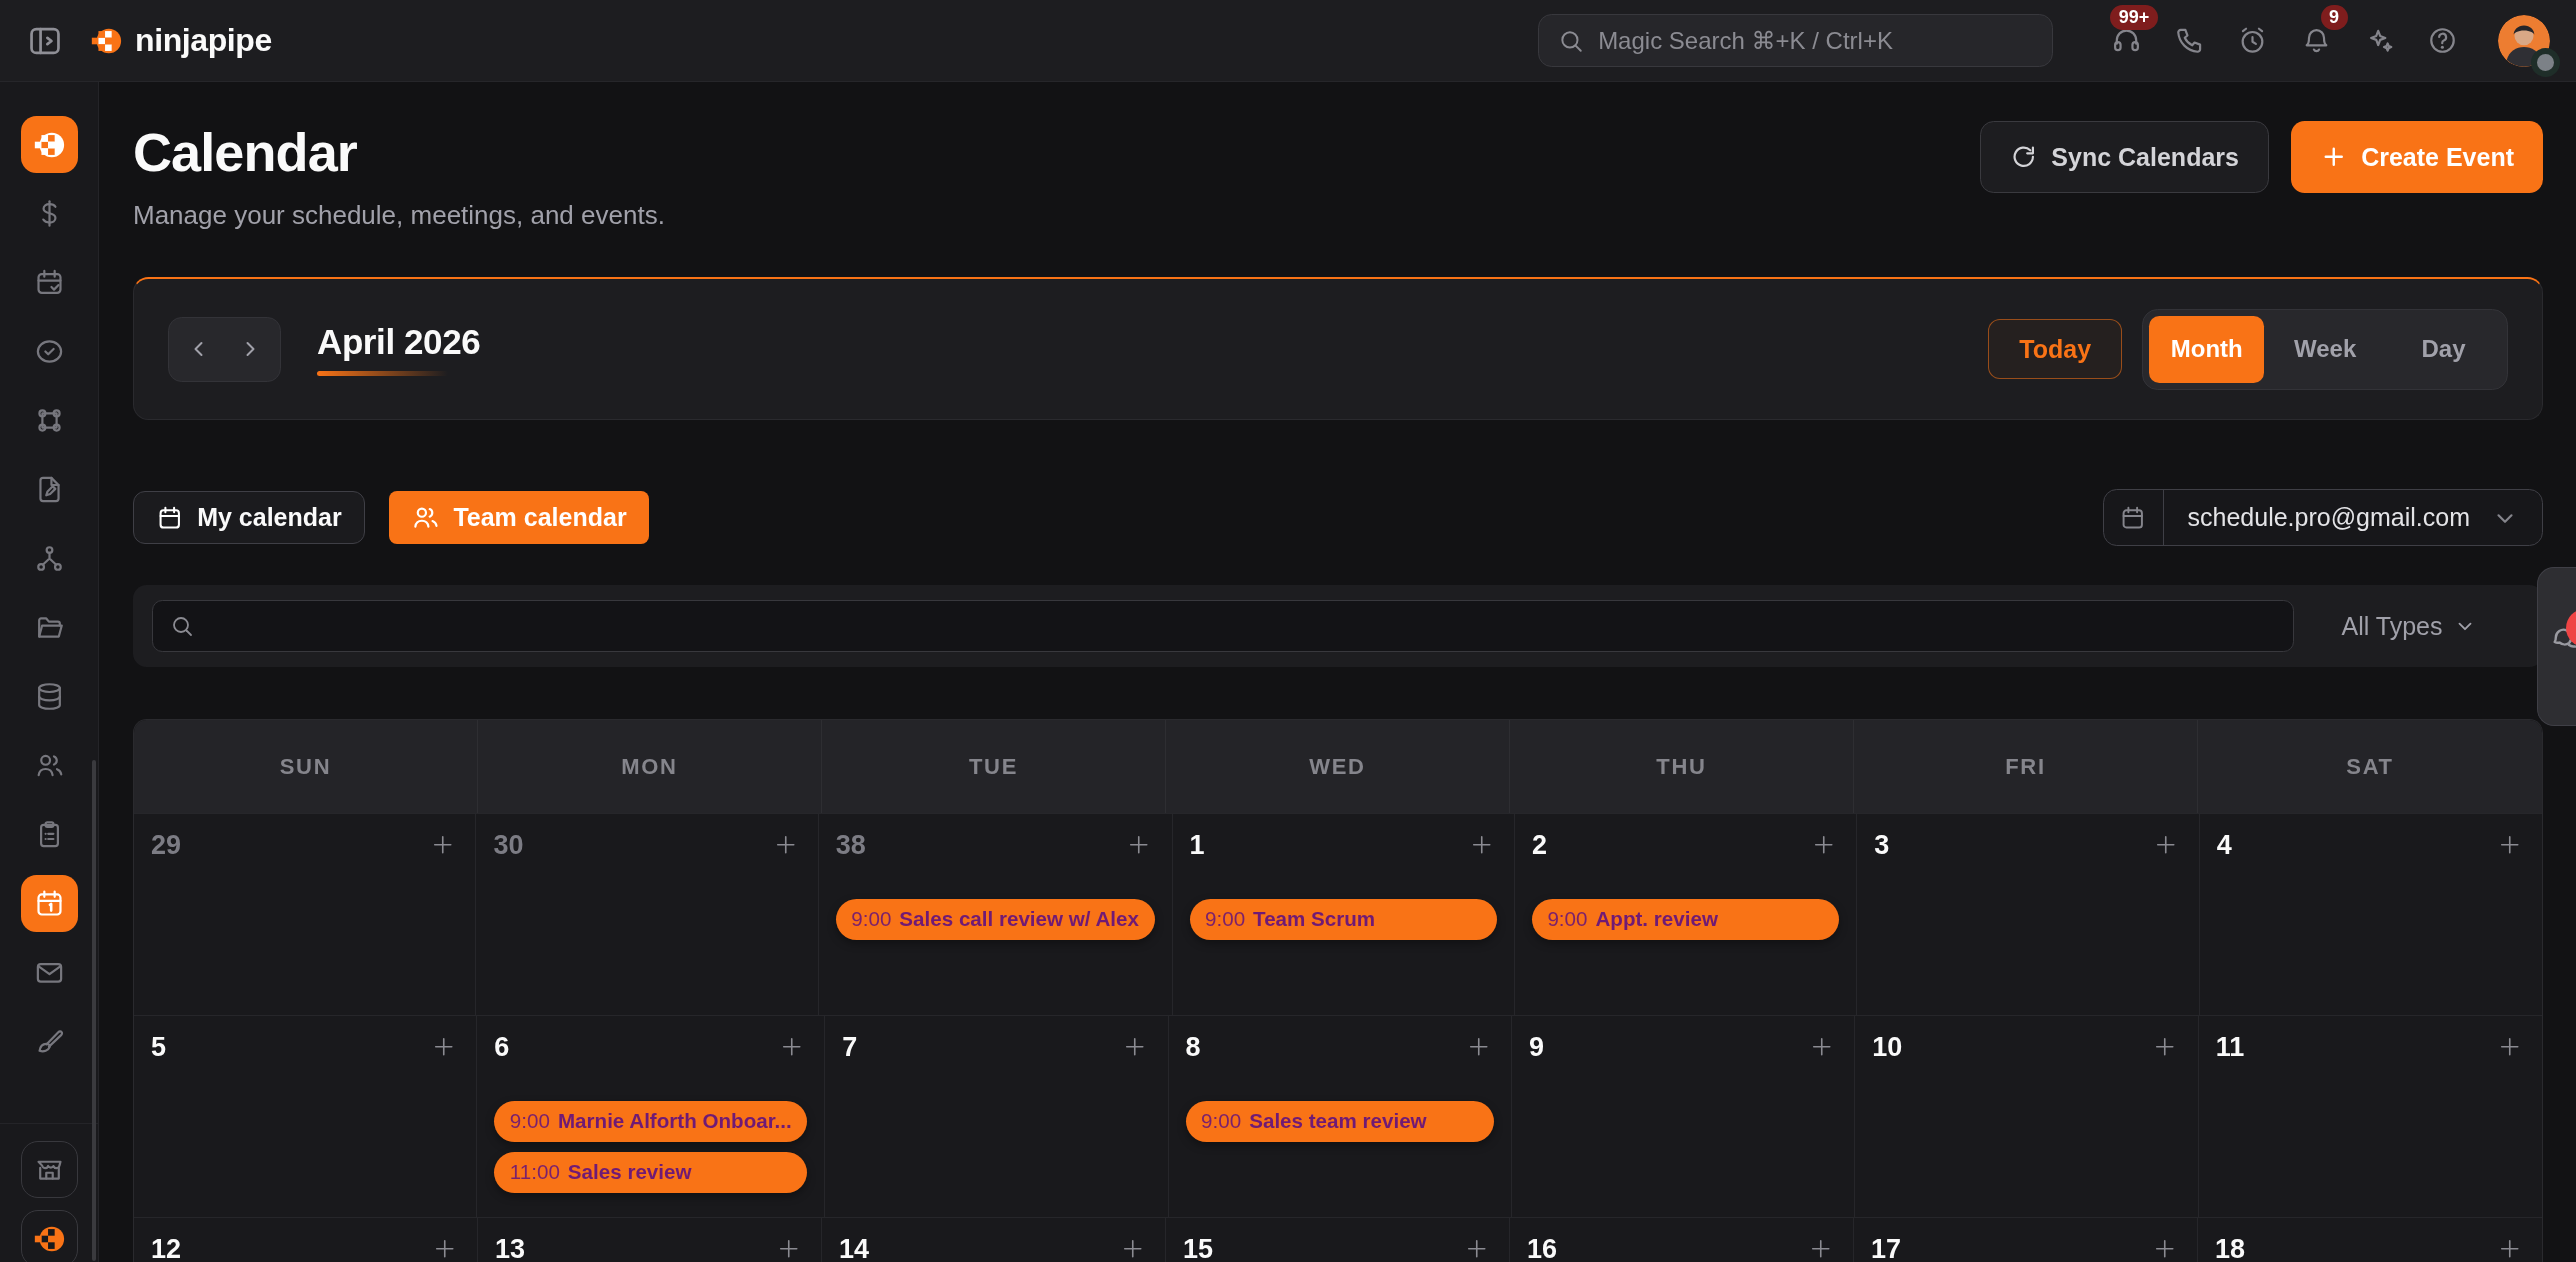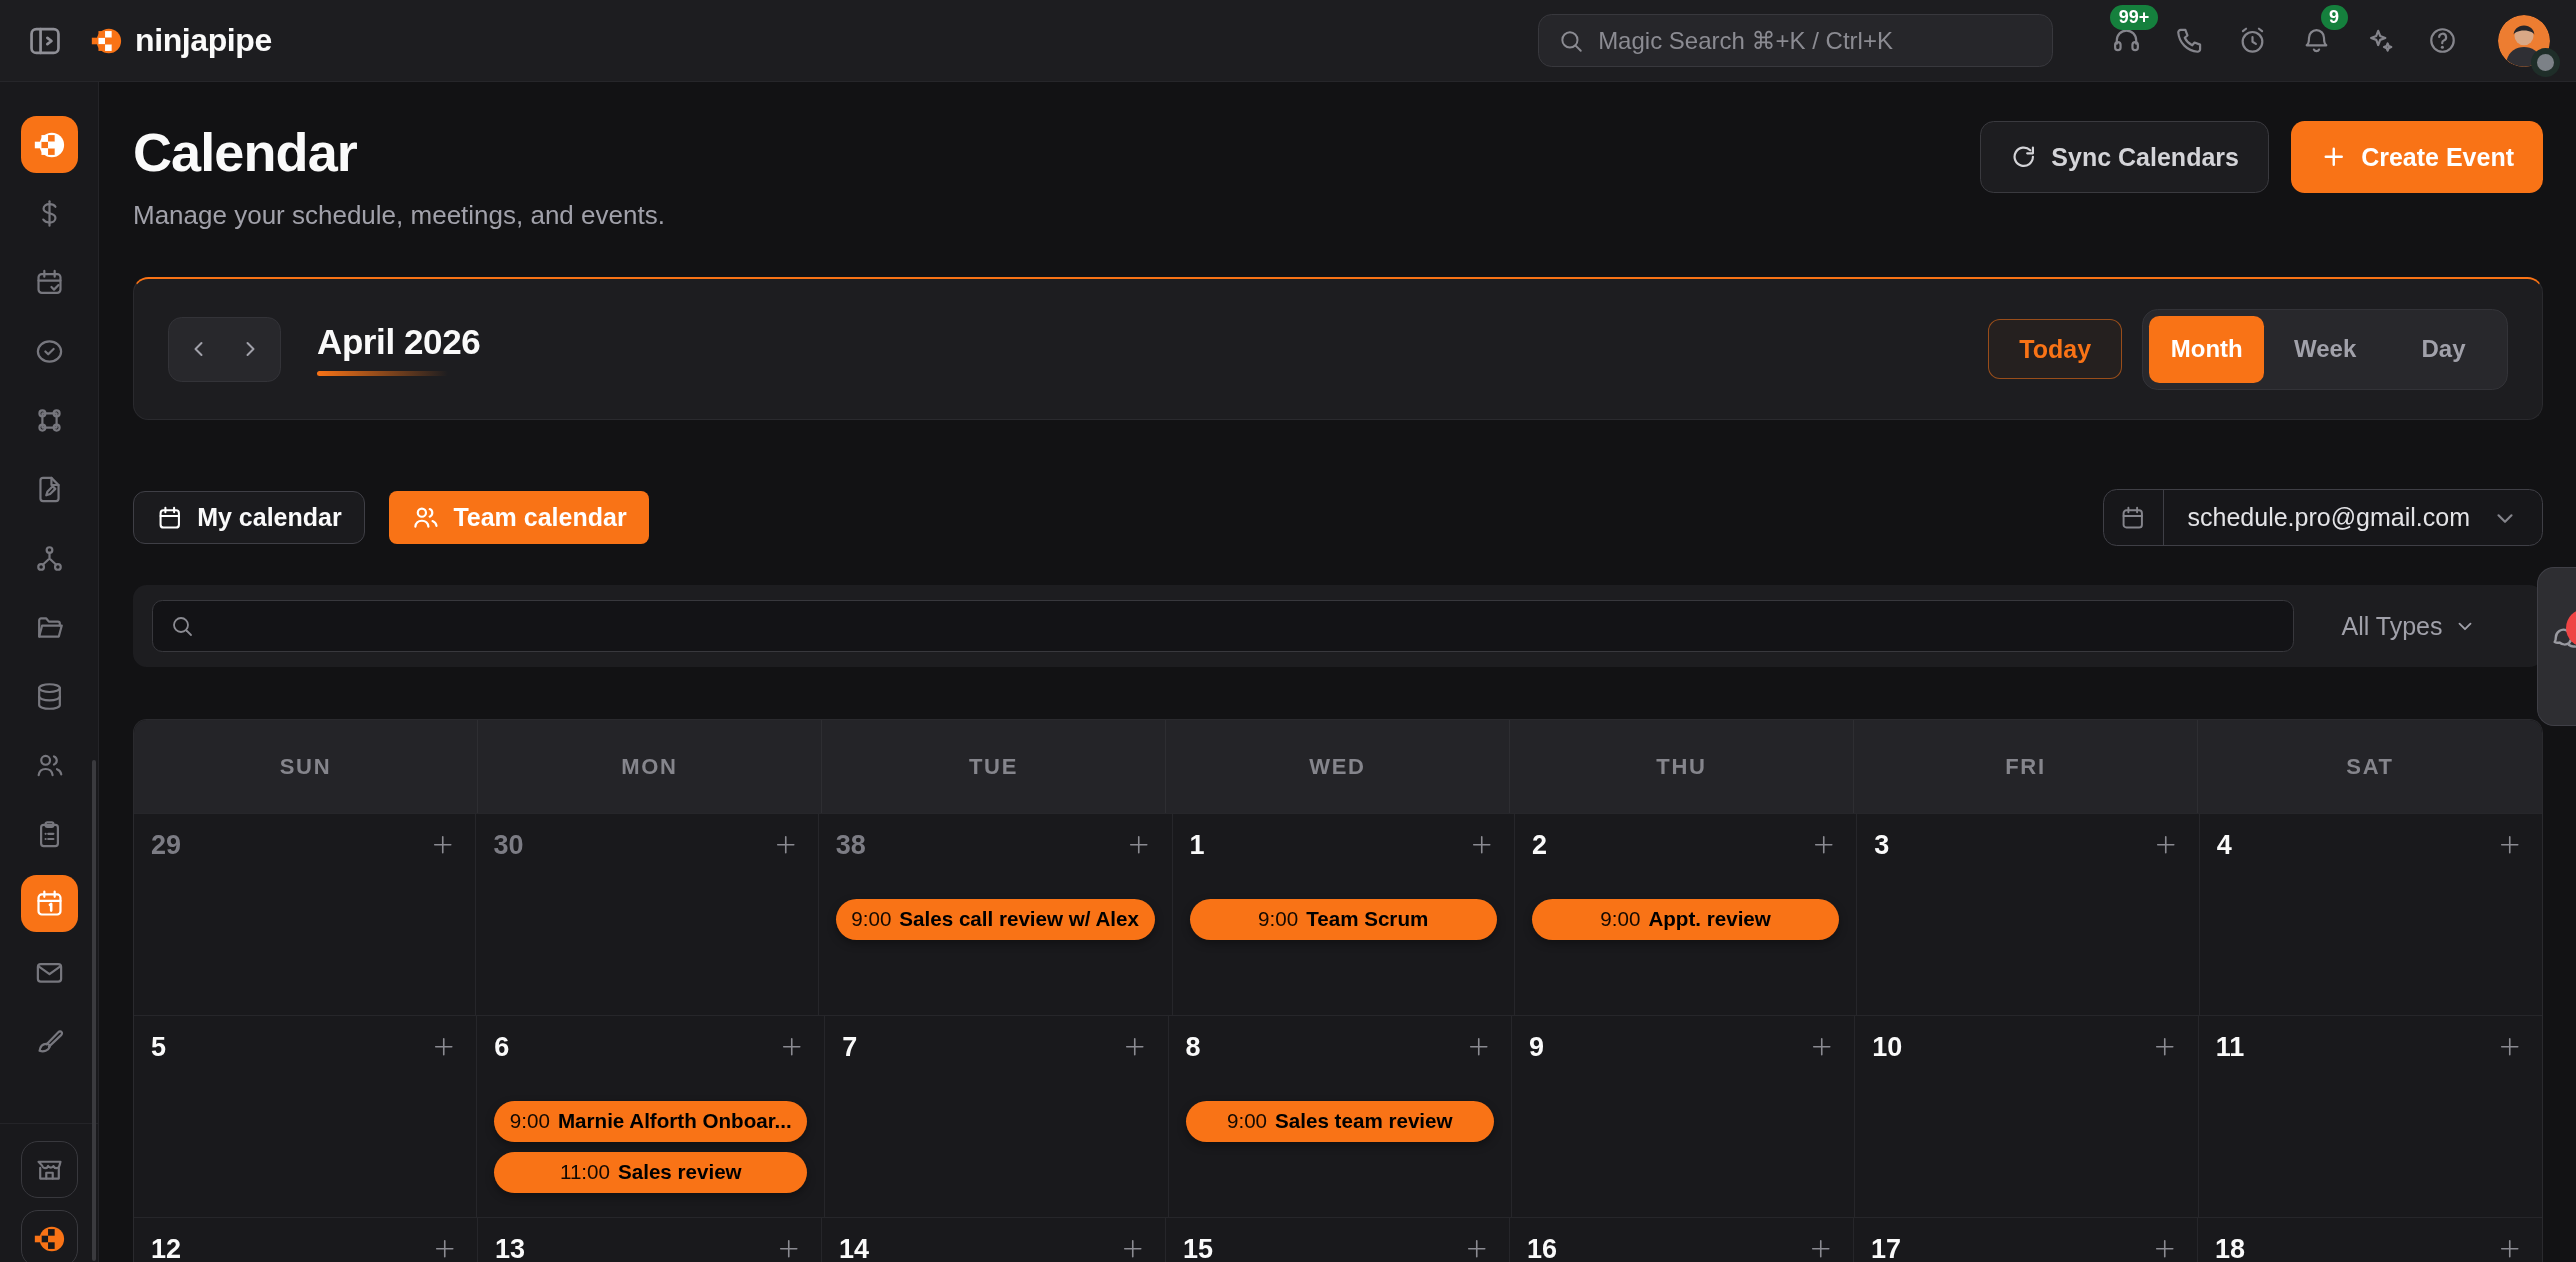--- a/index.html
+++ b/index.html
@@ -15,21 +15,21 @@
   .brand { display:flex; align-items:center; gap:12px; }
   .brand-name { color:#fafafa; font-size:32px; font-weight:800; letter-spacing:-0.4px; }
   .tb-right { margin-left:auto; display:flex; align-items:center; gap:6.9px; }
   .tb-search { display:flex; align-items:center; gap:13.7px; width:515px; height:53px;
                background:#26262a; border:0.9px solid #38383d; border-radius:13.7px; padding:0 19px; margin-right:29px; }
   .tb-search input { flex:1; background:transparent; border:none; outline:none; color:#d4d4d8; font-size:24px;
                      font-family:"Liberation Sans", sans-serif; }
   .tb-search input::placeholder { color:#8b8b92; }
   .tb-icon-btn { position:relative; width:53px; height:53px; background:transparent; border:none; color:#85858c;
                  display:flex; align-items:center; justify-content:center; cursor:pointer; margin-left:10.3px; }
-  .tb-badge { position:absolute; top:-8.6px; right:-5.2px; background:#15803d; color:#fff; font-size:18px; font-weight:700;
+  .tb-badge { position:absolute; top:-8.6px; right:-5.2px; background:#7f1d1d; color:#fff; font-size:18px; font-weight:700;
               border-radius:858px; padding:2.6px 8.6px; line-height:1.1; }
   .avatar-wrap { position:relative; margin-left:22px; }
   .avatar { width:52px; height:52px; border-radius:50%; overflow:hidden; display:block; }
   .status-dot { position:absolute; right:-10.3px; bottom:-10.3px; width:29px; height:29px; border-radius:50%;
                 background:#7c8187; border:6px solid #1f2e29; }
 
   
   .shell { display:flex; height:1180px; }
 
   
@@ -115,22 +115,22 @@
   .week-row { display:grid; grid-template-columns:repeat(7,1fr); }
   .day-cell { height:202px; background:#19191c; border-right:0.9px solid #26262a; border-top:0.9px solid #26262a;
               padding:15.5px 17px; position:relative; }
   .day-cell:last-child { border-right:none; }
   .cell-top { display:flex; align-items:flex-start; justify-content:space-between; }
   .day-num { font-size:27px; font-weight:600; color:#fafafa; }
   .day-num.outside { color:#7c7c84; }
   .add-event { background:transparent; border:none; color:#8b8b92; cursor:pointer; padding:1.7px; display:flex; }
   .events { margin-top:38px; display:flex; flex-direction:column; gap:10.3px; }
   .event-pill { display:flex; align-items:center; gap:8px; width:100%; height:41px; padding:0 15.5px;
-                background:#f97316; border-radius:858px; color:#000000; cursor:pointer; border:none; overflow:hidden;
-                box-shadow:0 3.4px 8.6px rgba(0,0,0,0.35);justify-content:center; }
+                background:#f97316; border-radius:858px; color:#701a75; cursor:pointer; border:none; overflow:hidden;
+                box-shadow:0 3.4px 8.6px rgba(0,0,0,0.35); }
   .ev-time { font-size:20.6px; font-weight:500; opacity:0.92; flex-shrink:0; font-family:"Liberation Sans", sans-serif; }
   .ev-title { font-size:20.6px; font-weight:700; white-space:nowrap; overflow:hidden; text-overflow:ellipsis;
               font-family:"Liberation Sans", sans-serif; }
 
   
   .chat-widget { position:absolute; right:0; top:567px; width:39px; height:159px; background:#2e2e32;
                  border:0.9px solid #3f3f46; border-right:none; border-radius:17px 0 0 17px; z-index:10; cursor:pointer; }
   .chat-icon { position:absolute; left:12px; top:53px; color:#9a9aa1; }
   .chat-badge { position:absolute; left:27.5px; top:41px; width:38px; height:38px; background:#ef4444; border-radius:50%;
                 color:#fff; font-size:20.6px; font-weight:700; display:flex; align-items:center; justify-content:center; }

